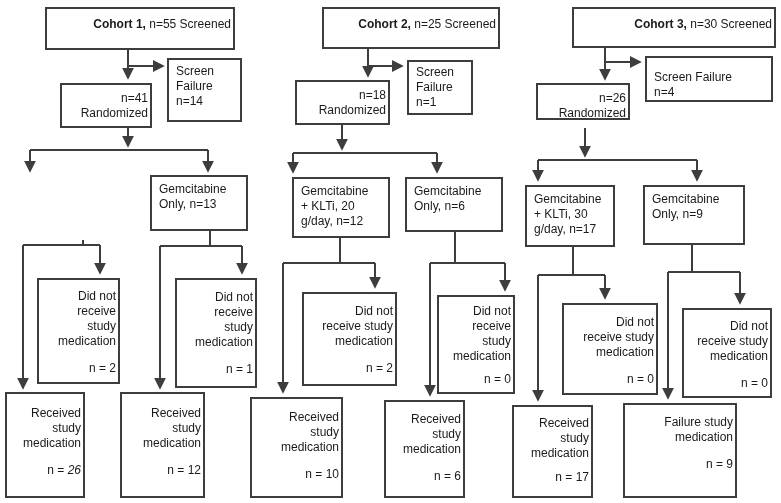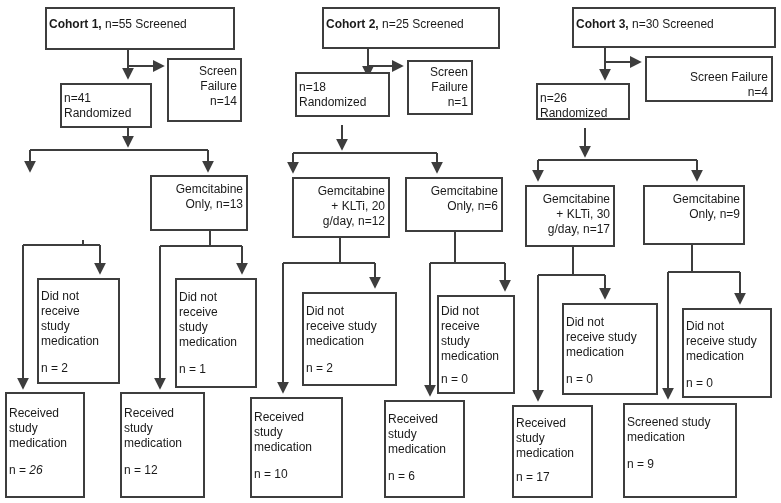--- a/index.html
+++ b/index.html
@@ -1,22 +1,22 @@
 <!DOCTYPE html>
 <html><head>
 <meta charset="utf-8">
 <style>
   html,body{margin:0;padding:0;background:#ffffff;}
   .diagram{position:relative;width:781px;height:503px;background:#ffffff;overflow:hidden;
            font-family:"Liberation Sans",sans-serif;}
   .wires{position:absolute;left:0;top:0;pointer-events:none;}
   .box{position:absolute;background:#ffffff;border:2px solid #3d3d3d;box-sizing:border-box;
        font-size:12px;line-height:15px;color:#1a1a1a;}
-  .c{text-align:left;padding:6px 20px 0 2px;}
-  .l{text-align:right;padding:5px 3px 0 7px;}
+  .c{text-align:right;padding:6px 2px 0 2px;}
+  .l{text-align:left;padding:5px 3px 0 7px;}
   .ln{white-space:nowrap;}
   .nline{margin-top:12px;}
   b{font-weight:bold;}
 </style>
 </head>
 <body>
 
 <div class="diagram">
 
   <svg class="wires" width="781" height="503" viewBox="0 0 781 503">
@@ -103,21 +103,21 @@
   </div>
 
   <div class="box c" style="left:322px;top:7px;width:178px;height:42px;padding-top:8px">
     <div class="ln"><b>Cohort 2,</b><span> n=25 Screened</span></div>
   </div>
   <div class="box l" style="left:407px;top:60px;width:66px;height:55px;padding-top:3px">
     <div class="ln">Screen</div>
     <div class="ln">Failure</div>
     <div class="ln">n=1</div>
   </div>
-  <div class="box c" style="left:295px;top:72px;width:95px;height:45px">
+  <div class="box c" style="left:295px;top:80px;width:95px;height:45px">
     <div class="ln">n=18</div>
     <div class="ln">Randomized</div>
   </div>
   <div class="box l" style="left:292px;top:177px;width:98px;height:61px">
     <div class="ln">Gemcitabine</div>
     <div class="ln">+ KLTi, 20</div>
     <div class="ln">g/day, n=12</div>
   </div>
   <div class="box l" style="left:405px;top:177px;width:98px;height:55px">
     <div class="ln">Gemcitabine</div>
@@ -181,18 +181,18 @@
     <div class="ln">medication</div>
     <div class="ln nline">n = 0</div>
   </div>
   <div class="box c" style="left:512px;top:405px;width:81px;height:93px;padding-top:9px">
     <div class="ln">Received</div>
     <div class="ln">study</div>
     <div class="ln">medication</div>
     <div class="ln nline" style="margin-top:9px">n = 17</div>
   </div>
   <div class="box c" style="left:623px;top:403px;width:114px;height:95px;padding-top:10px">
-    <div class="ln">Screened study</div>
+    <div class="ln">Failure study</div>
     <div class="ln">medication</div>
     <div class="ln nline" style="">n = 9</div>
   </div>
 
 </div>
 
 </body></html>

